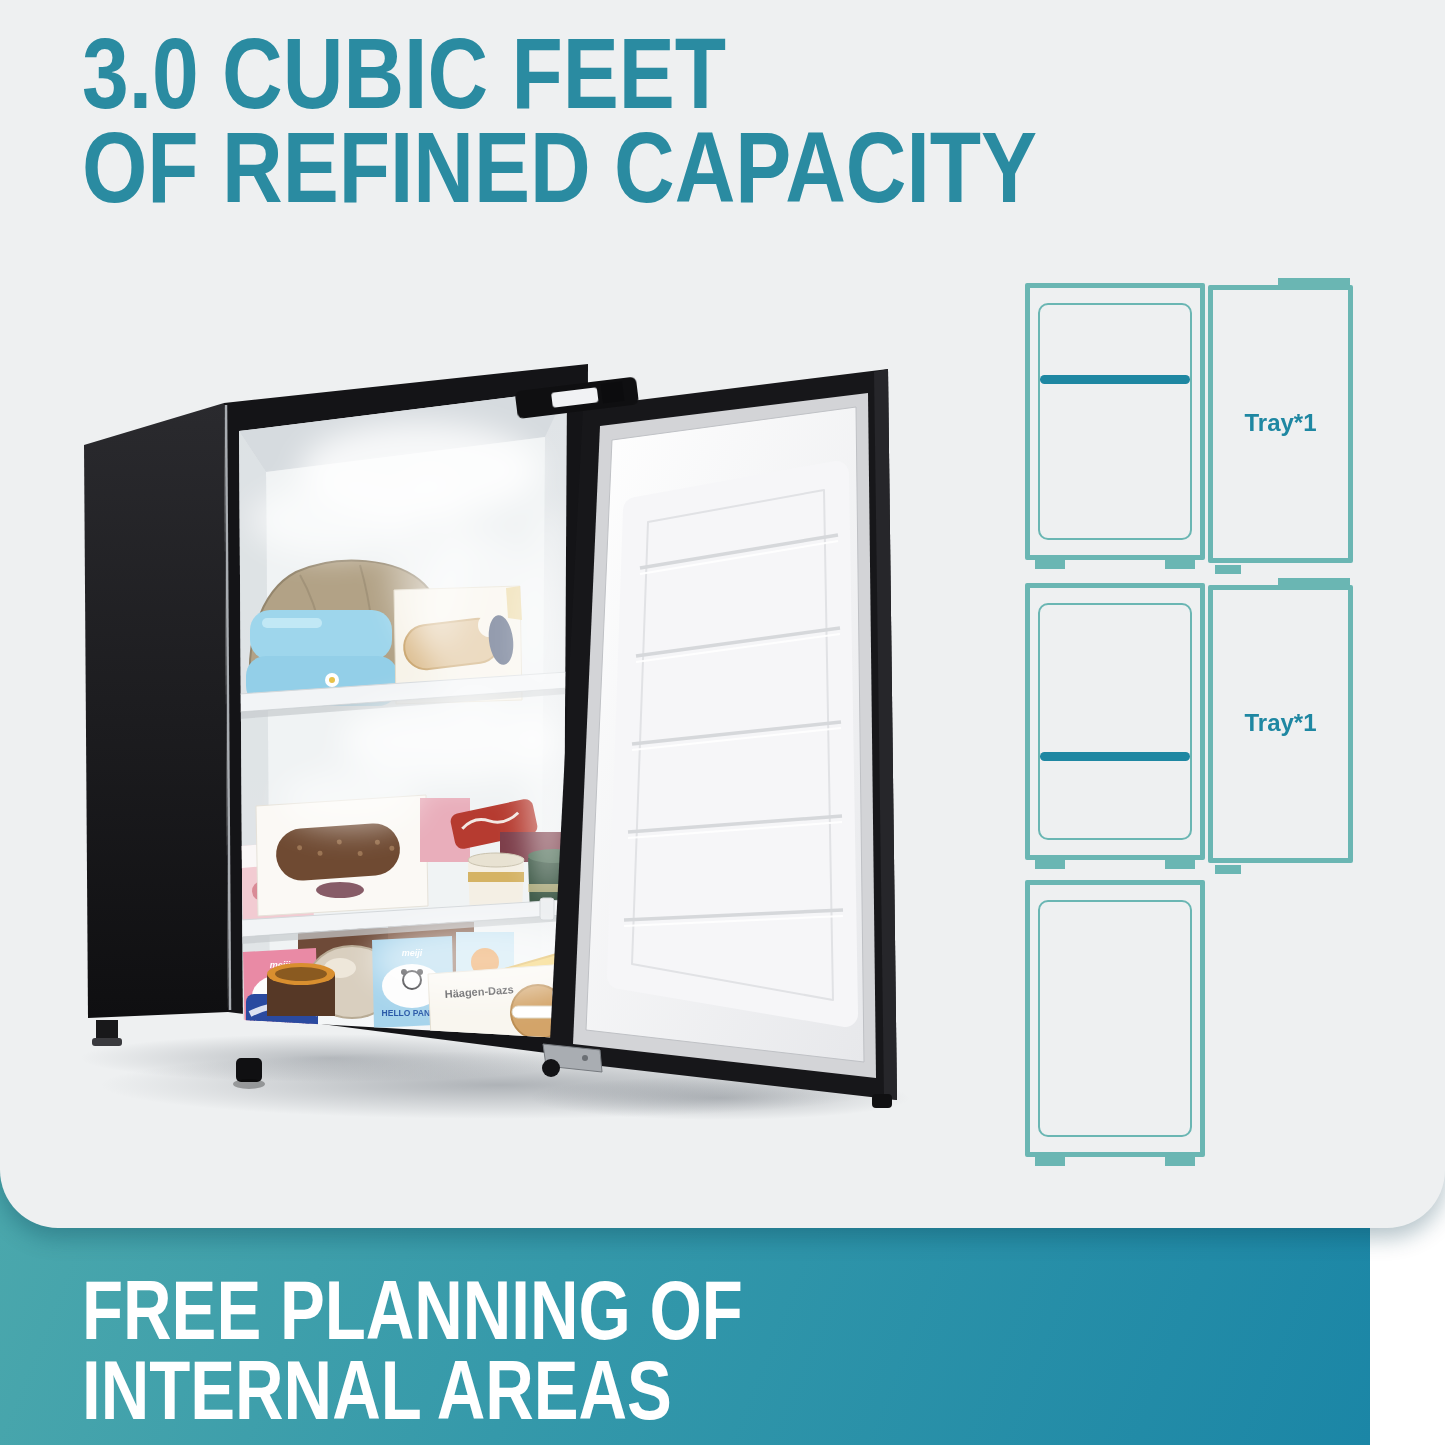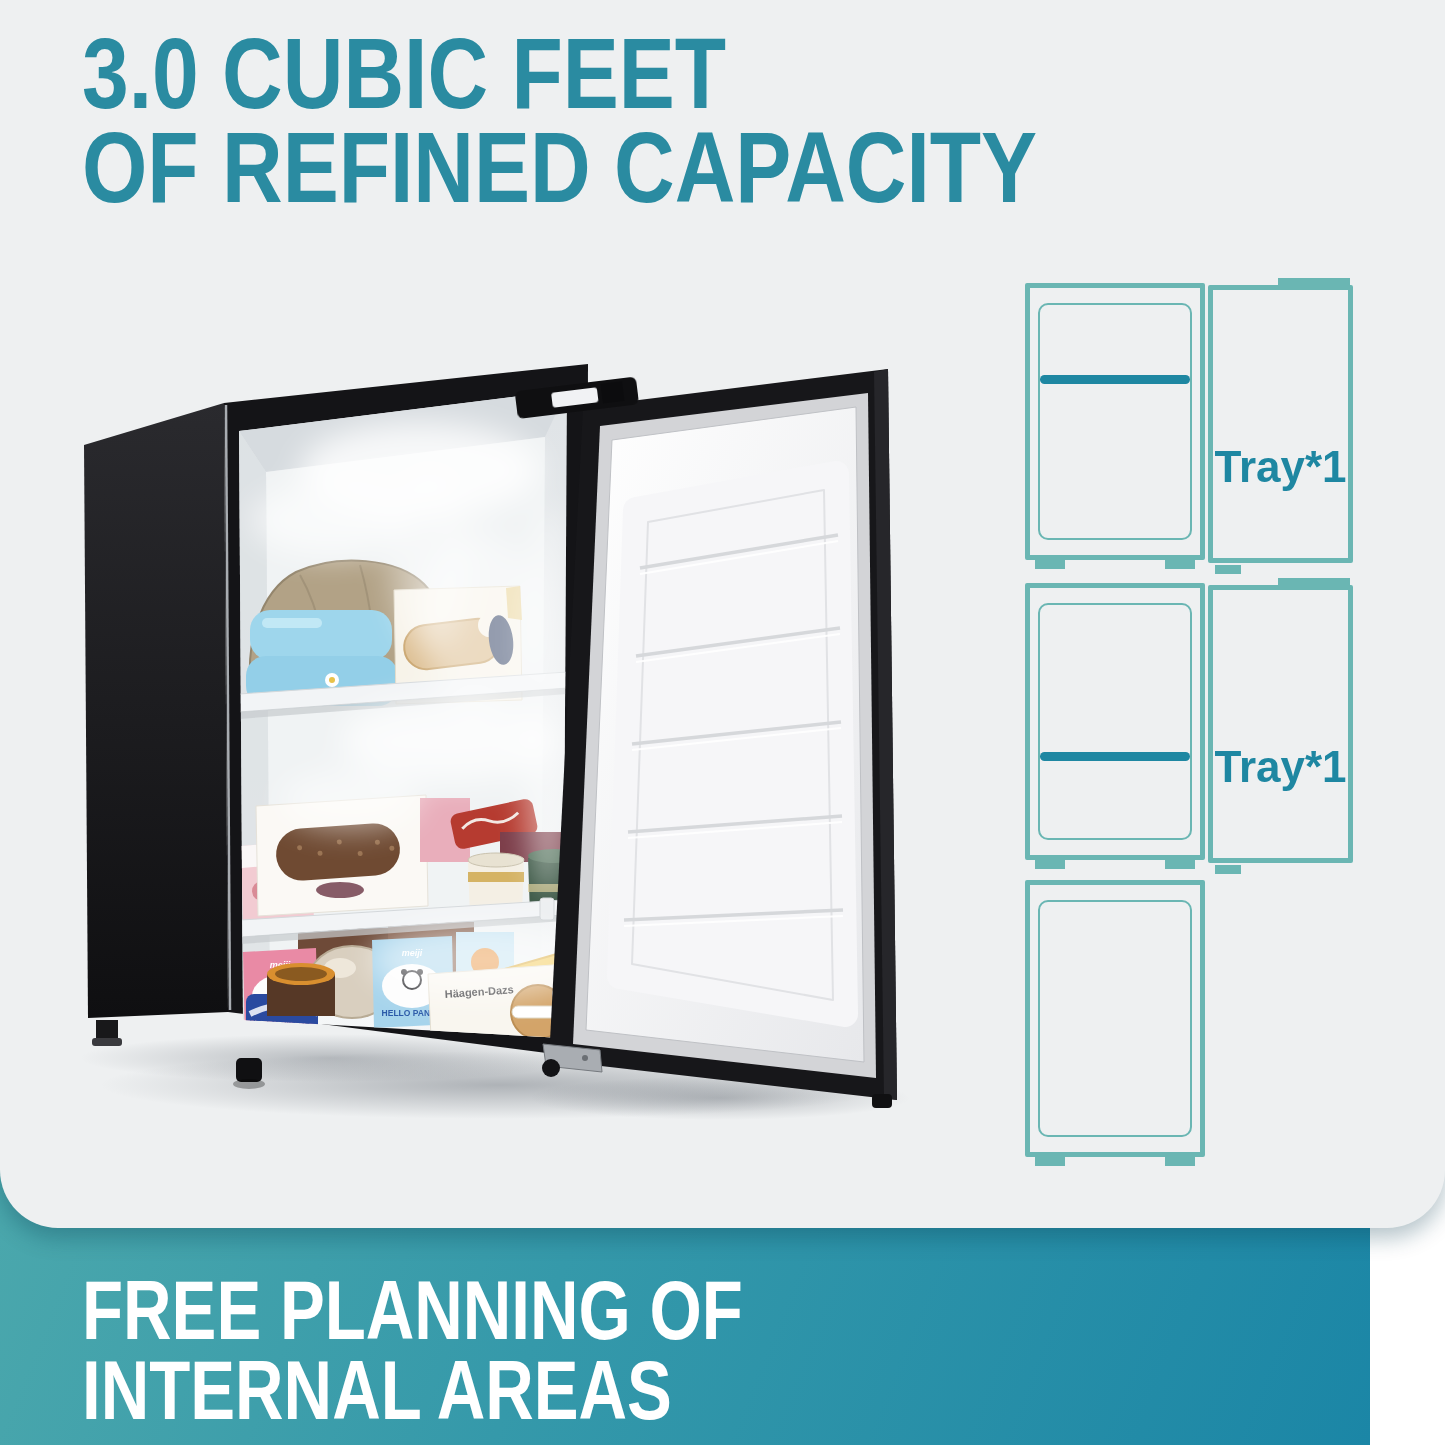--- a/index.html
+++ b/index.html
@@ -36,21 +36,21 @@
     border:2px solid var(--outline);border-radius:10px;}
   .tray-bar{position:absolute;left:0;right:0;height:9px;border-radius:5px;
     background:var(--accent);}
   .foot{position:absolute;bottom:-14px;width:30px;height:9px;background:var(--outline);}
   .foot-l{left:5px;} .foot-r{right:5px;}
   .door{position:absolute;left:183px;top:2px;width:145px;height:278px;
     border:5px solid var(--outline);border-radius:2px;}
   .hinge-tab{position:absolute;top:-12px;right:-2px;width:72px;height:7px;background:var(--outline);}
   .door-foot{position:absolute;bottom:-16px;left:2px;width:26px;height:9px;background:var(--outline);}
   .dlabel{position:absolute;left:0;right:0;top:50%;transform:translateY(-54%);
-    text-align:center;color:var(--accent);font-weight:bold;font-size:44px;white-space:nowrap;margin-top:45px;}
+    text-align:center;color:var(--accent);font-weight:bold;font-size:24px;white-space:nowrap;}
   .freezer-svg{position:absolute;left:60px;top:340px;width:860px;height:790px;}
 </style>
 </head>
 <body>
 
 <div id="canvas">
 
   <div class="card"></div>
 
   <div class="headline">

